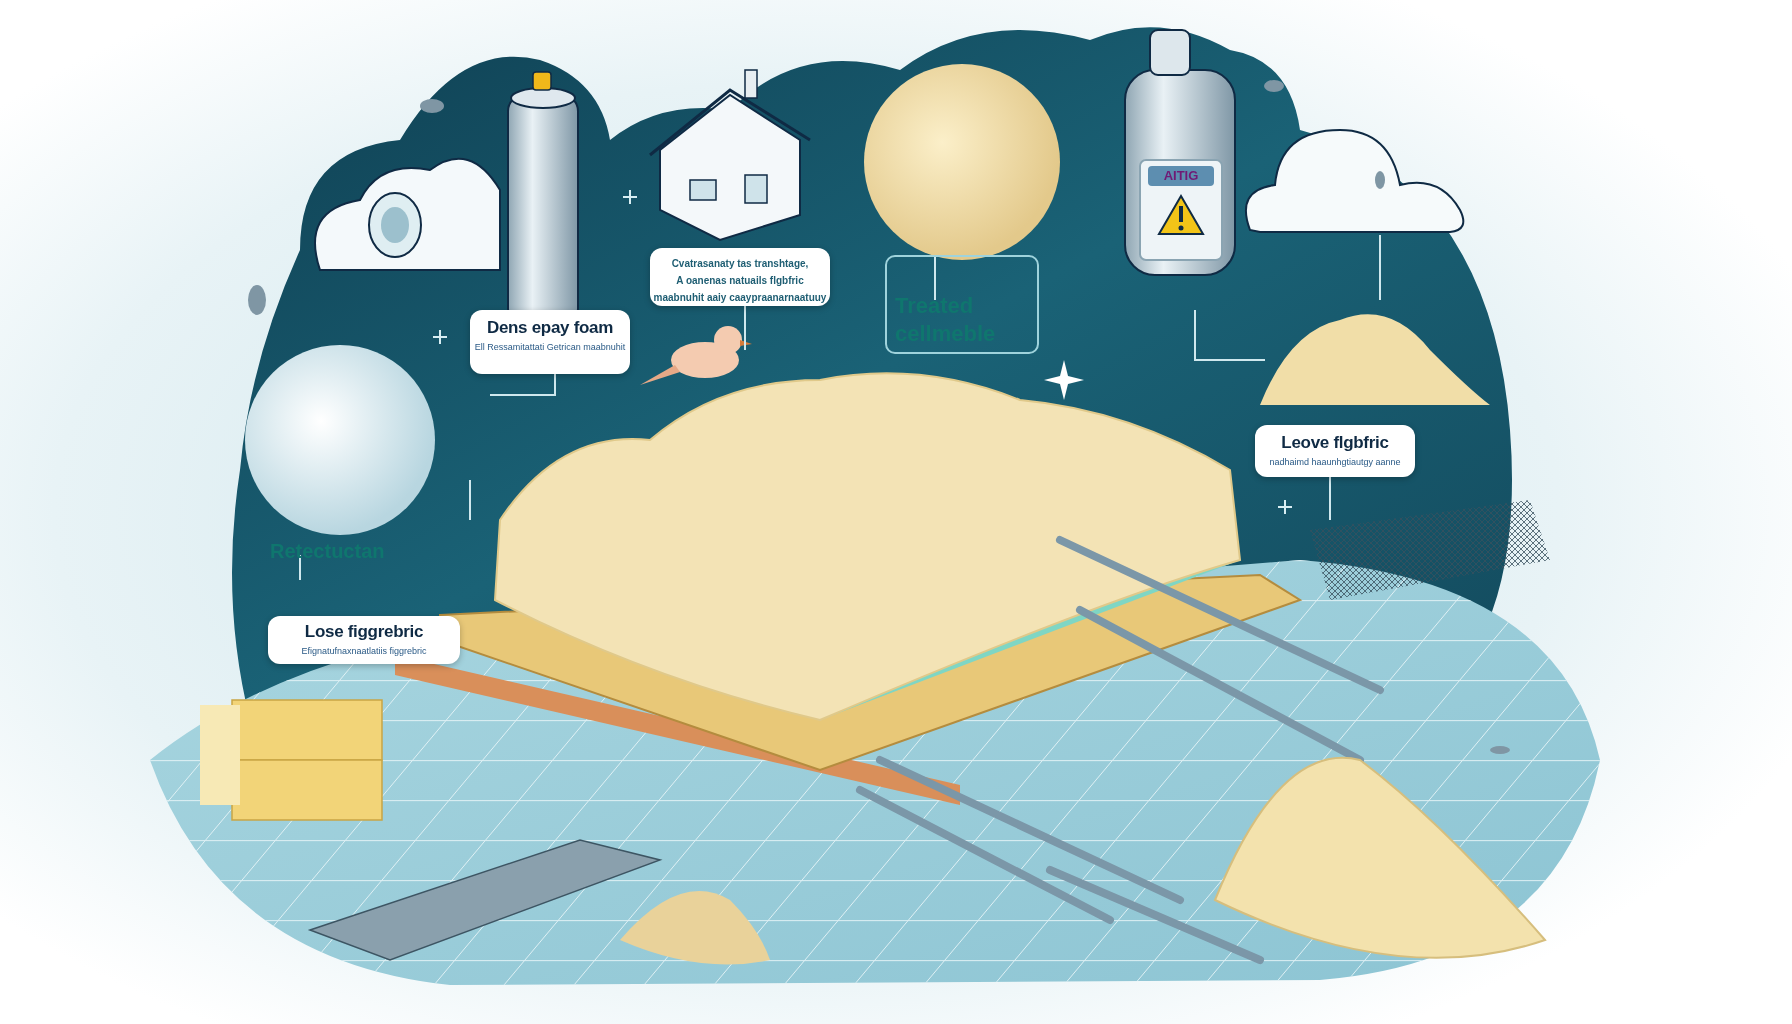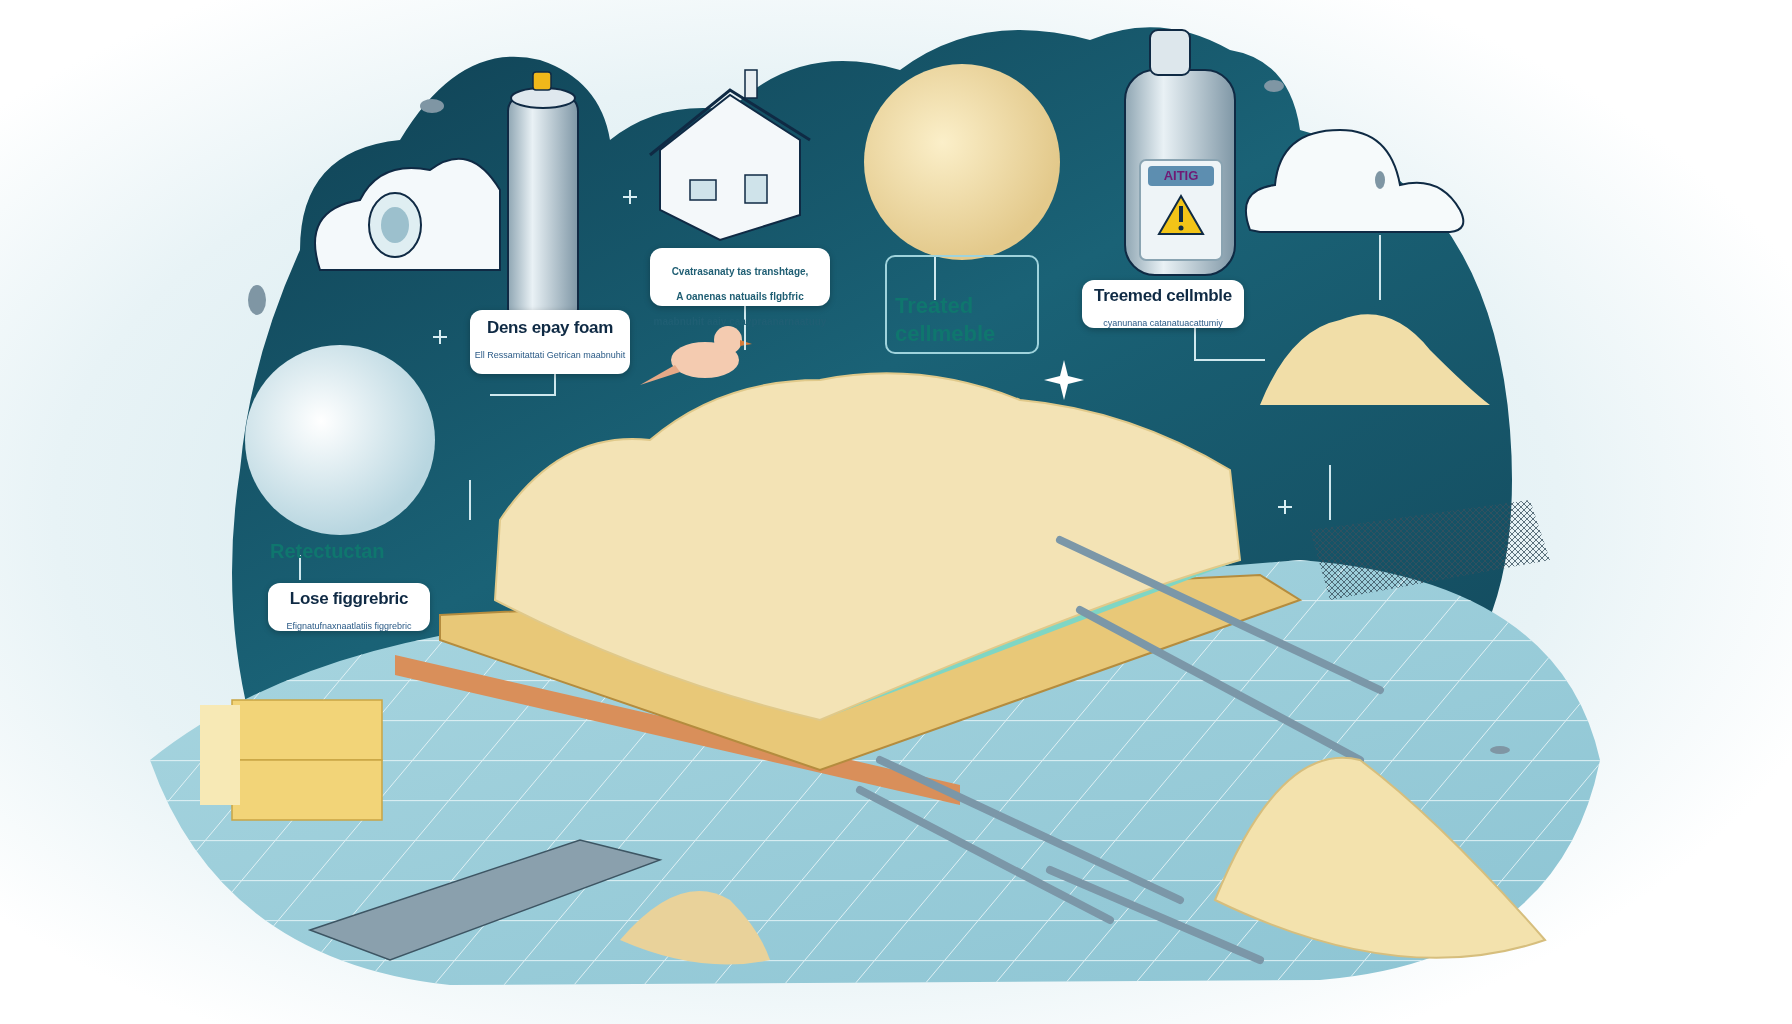--- a/index.html
+++ b/index.html
@@ -1,20 +1,20 @@
 <!DOCTYPE html>
 <html><head>
 <meta charset="utf-8">
 <style>
   html,body{margin:0;padding:0;}
   body{width:1792px;height:1024px;overflow:hidden;background:#ffffff;font-family:"Liberation Sans",sans-serif;position:relative;}
   #stage{position:absolute;left:0;top:0;width:1792px;height:1024px;}
   .label{position:absolute;background:#ffffff;border-radius:12px;box-shadow:0 2px 6px rgba(0,0,0,0.25);text-align:center;color:#0f2a44;box-sizing:border-box;}
   .label .title{font-weight:bold;font-size:17px;letter-spacing:-0.3px;line-height:20px;}
-  .label .sub{font-size:9px;color:#2a5a86;line-height:12px;margin-top:11px;white-space:nowrap;overflow:hidden;}
+  .label .sub{font-size:9px;color:#2a5a86;line-height:12px;margin-top:3px;white-space:nowrap;overflow:hidden;}
   .label.multi .sub{font-size:10px;font-weight:bold;line-height:14px;white-space:normal;color:#1f5e73;}
   .plain{position:absolute;color:#0f766e;font-weight:bold;text-align:left;}
   .outline-box{position:absolute;border:2px solid #9fd3dc;border-radius:10px;}
 </style>
 </head>
 <body>
 
 <div id="stage">
   <svg width="1792" height="1024" viewBox="0 0 1792 1024" xmlns="http://www.w3.org/2000/svg">
     <defs>
@@ -172,27 +172,27 @@
     <div class="sub">A oanenas natuails flgbfric</div>
     <div class="sub">maabnuhit aaiy caaypraanarnaatuuy</div>
   </div>
 
   <div class="outline-box" style="left:885px;top:255px;width:150px;height:95px;"></div>
   <div class="plain" style="left:895px;top:292px;width:130px;font-size:22px;line-height:28px;">
     <div>Treated</div>
     <div>cellmeble</div>
   </div>
 
-  <div class="label" style="left:1082px;top:280px;width:162px;height:48px;padding-top:6px;">
-    <div class="title">Treemed cellmble</div>
-    <div class="sub">cyanunana catanatuacattumiy</div>
+
+  <div class="label" style="left:1255px;top:425px;width:160px;height:52px;padding-top:8px;">
+    <div class="title">Leove flgbfric</div>
+    <div class="sub">nadhaimd haaunhgtiautgy aanne</div>
   </div>
-
 
   <div class="plain" style="left:270px;top:540px;width:160px;font-size:20px;">Retectuctan</div>
 
-  <div class="label" style="left:268px;top:583px;width:162px;height:48px;padding-top:6px;">
+  <div class="label" style="left:268px;top:616px;width:192px;height:48px;padding-top:6px;">
     <div class="title">Lose figgrebric</div>
     <div class="sub">Efignatufnaxnaatlatiis figgrebric</div>
   </div>
 
   <div style="position:absolute;left:1148px;top:168px;width:66px;text-align:center;color:#701a75;font-weight:bold;font-size:13px;">AITIG</div>
 </div>
 
 </body></html>

